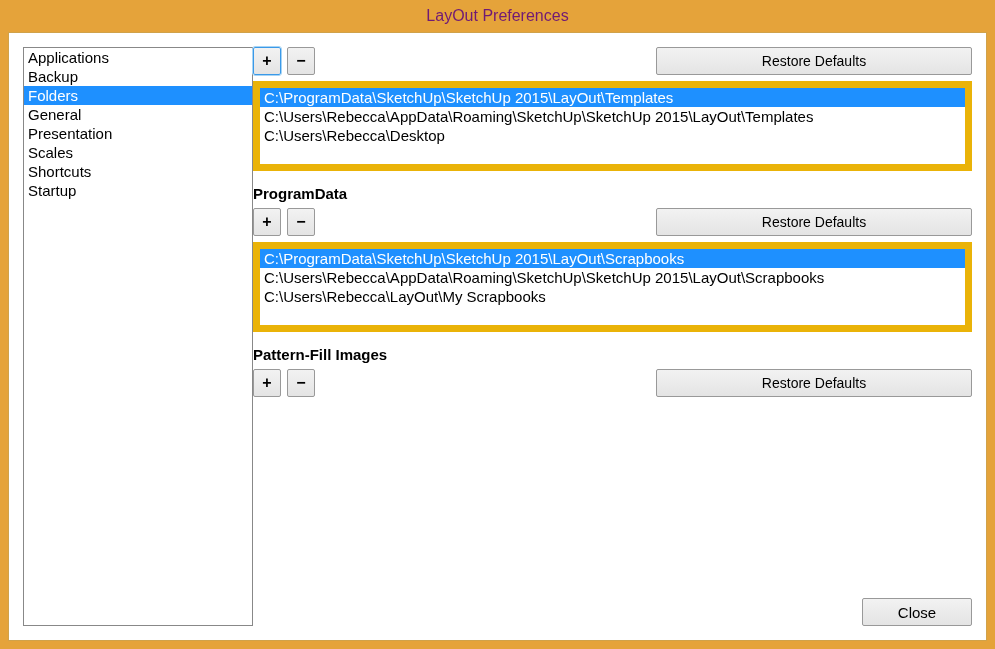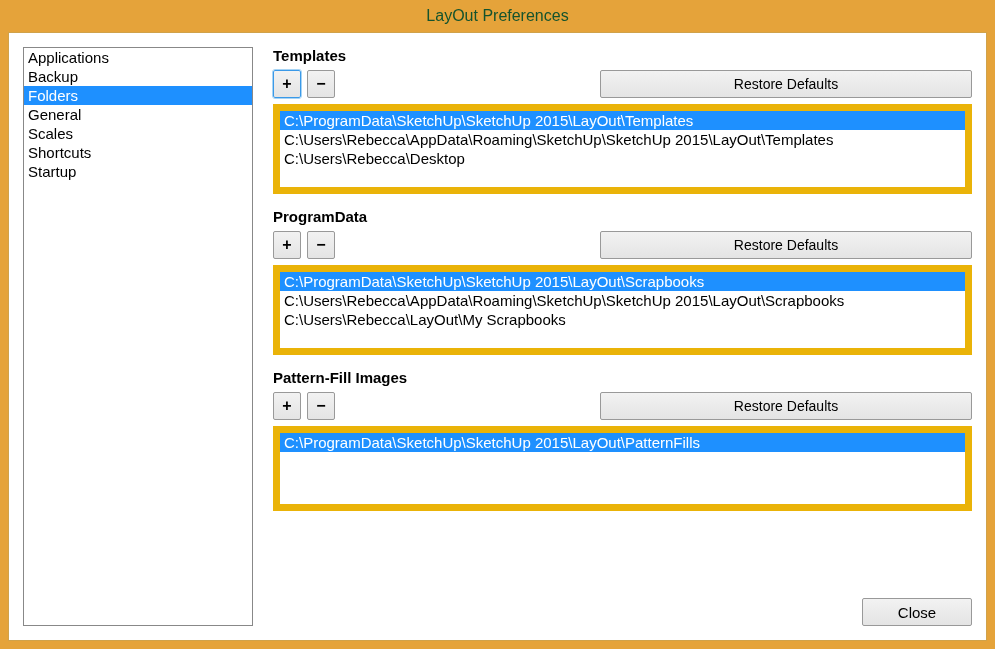--- a/index.html
+++ b/index.html
@@ -17,30 +17,29 @@
     height: 649px;
     display: flex;
     flex-direction: column;
   }
   .titlebar {
     height: 32px;
     display: flex;
     align-items: center;
     justify-content: center;
     font-size: 16px;
-    color: #14532d;
+    color: #701a75;
   }
   .client {
     flex: 1;
     margin: 0 8px 8px 8px;
     background: #fff;
     border: 1px solid #d0a24a;
     padding: 14px;
     display: flex;
-    gap: 20px;
   }
   .sidebar {
     width: 230px;
     border: 1px solid #888;
     background: #fff;
     padding: 0;
     overflow: auto;
   }
   .sidebar-item {
     padding: 0 4px;
@@ -85,21 +84,21 @@
   .btn-small {
     width: 28px;
     font-size: 16px;
     font-weight: bold;
   }
   .btn-focused {
     border: 1px solid #3a99e8;
     outline: 1px solid #a7d4f5;
   }
   .btn-wide {
-    width: 372px;
+    width: 316px;
     font-size: 14px;
   }
   .listbox {
     border: 7px solid #eab308;
     background: #fff;
     height: 90px;
     overflow: hidden;
   }
   .listbox.short { height: 85px; }
   .list-item {
@@ -128,29 +127,29 @@
   <div class="titlebar">
     <span>LayOut Preferences</span>
   </div>
   <div class="client">
 
     <div class="sidebar" id="sidebar">
         <div class="sidebar-item">Applications</div>
         <div class="sidebar-item">Backup</div>
         <div class="sidebar-item selected">Folders</div>
         <div class="sidebar-item">General</div>
+        <div class="sidebar-item">Presentation</div>
         <div class="sidebar-item">Scales</div>
         <div class="sidebar-item">Shortcuts</div>
         <div class="sidebar-item">Startup</div>
       </div>
 
     <div class="main">
 
       <div class="section">
-        <div class="section-label">Templates</div>
         <div class="toolbar-row">
           <div class="btn btn-small btn-focused">+</div>
           <div class="btn btn-small">−</div>
           <div class="spacer"></div>
           <div class="btn btn-wide">Restore Defaults</div>
         </div>
         <div class="listbox" id="templates-list">
             <div class="list-item selected">C:\ProgramData\SketchUp\SketchUp 2015\LayOut\Templates</div>
             <div class="list-item">C:\Users\Rebecca\AppData\Roaming\SketchUp\SketchUp 2015\LayOut\Templates</div>
             <div class="list-item">C:\Users\Rebecca\Desktop</div>
@@ -173,23 +172,20 @@
       </div>
 
       <div class="section">
         <div class="section-label">Pattern-Fill Images</div>
         <div class="toolbar-row">
           <div class="btn btn-small">+</div>
           <div class="btn btn-small">−</div>
           <div class="spacer"></div>
           <div class="btn btn-wide">Restore Defaults</div>
         </div>
-        <div class="listbox short" id="pattern-list">
-            <div class="list-item selected">C:\ProgramData\SketchUp\SketchUp 2015\LayOut\PatternFills</div>
-          </div>
       </div>
 
       <div class="footer">
         <div class="btn btn-close">Close</div>
       </div>
 
     </div>
   </div>
 </div>
 

